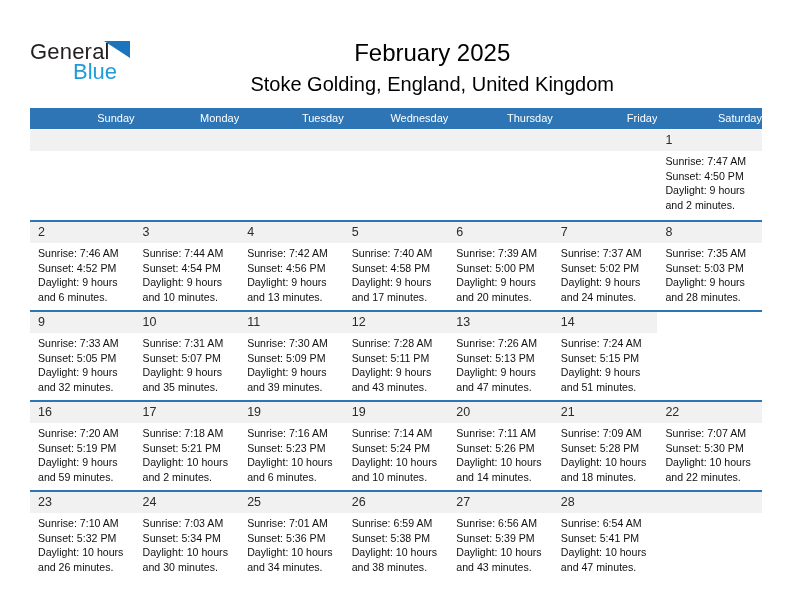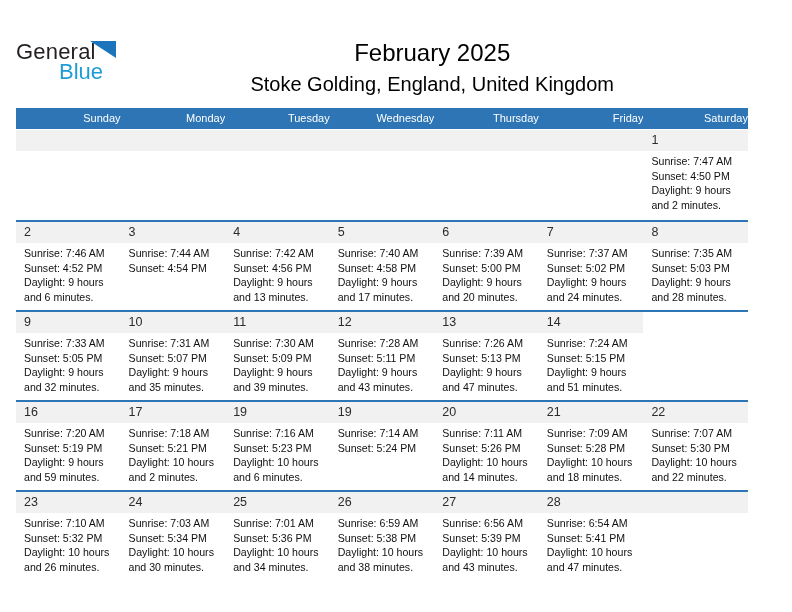--- a/index.html
+++ b/index.html
@@ -4,21 +4,21 @@
 <style>
   * { margin: 0; padding: 0; box-sizing: border-box; }
   html, body {
     width: 792px; height: 612px;
     background: #ffffff;
     font-family: "Liberation Sans", sans-serif;
     overflow: hidden;
   }
   .page {
     width: 644px; height: 612px;
-    padding: 38px 30px 0 16px;
+    padding: 38px 30px 0 30px;
     position: relative;
   }
   
   .top-bar {
     display: flex;
     justify-content: space-between;
     align-items: flex-start;
     margin-bottom: 12px;
     height: 58px;
   }
@@ -140,20 +140,21 @@
               <div>Sunrise: 7:46 AM</div>
               <div>Sunset: 4:52 PM</div>
               <div>Daylight: 9 hours and 6 minutes.</div>
             </div>
           </div>
           <div class="day-cell">
             <div class="day-num-band">3</div>
             <div class="day-details">
               <div>Sunrise: 7:44 AM</div>
               <div>Sunset: 4:54 PM</div>
+              <div>Daylight: 9 hours and 10 minutes.</div>
             </div>
           </div>
           <div class="day-cell">
             <div class="day-num-band">4</div>
             <div class="day-details">
               <div>Sunrise: 7:42 AM</div>
               <div>Sunset: 4:56 PM</div>
               <div>Daylight: 9 hours and 13 minutes.</div>
             </div>
           </div>
@@ -263,20 +264,21 @@
               <div>Sunrise: 7:16 AM</div>
               <div>Sunset: 5:23 PM</div>
               <div>Daylight: 10 hours and 6 minutes.</div>
             </div>
           </div>
           <div class="day-cell">
             <div class="day-num-band">19</div>
             <div class="day-details">
               <div>Sunrise: 7:14 AM</div>
               <div>Sunset: 5:24 PM</div>
+              <div>Daylight: 10 hours and 10 minutes.</div>
             </div>
           </div>
           <div class="day-cell">
             <div class="day-num-band">20</div>
             <div class="day-details">
               <div>Sunrise: 7:11 AM</div>
               <div>Sunset: 5:26 PM</div>
               <div>Daylight: 10 hours and 14 minutes.</div>
             </div>
           </div>

